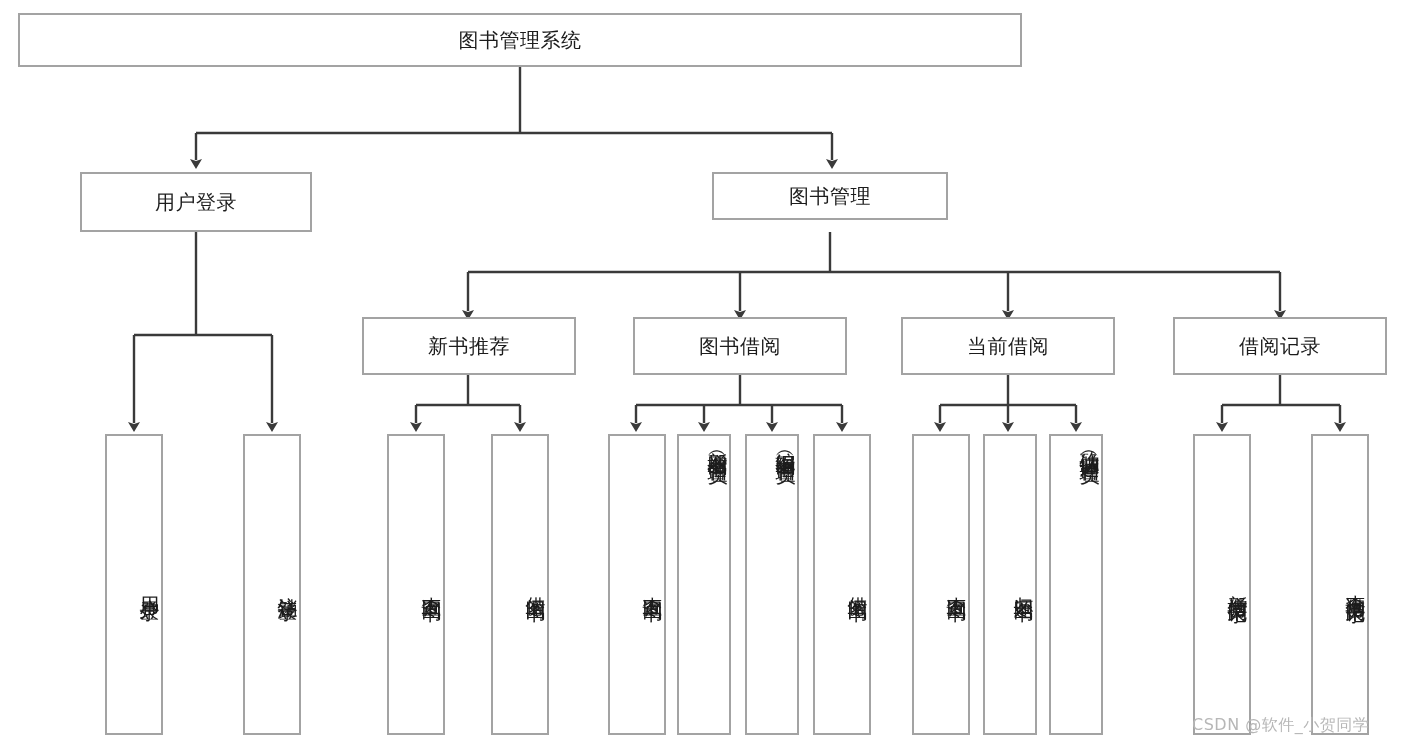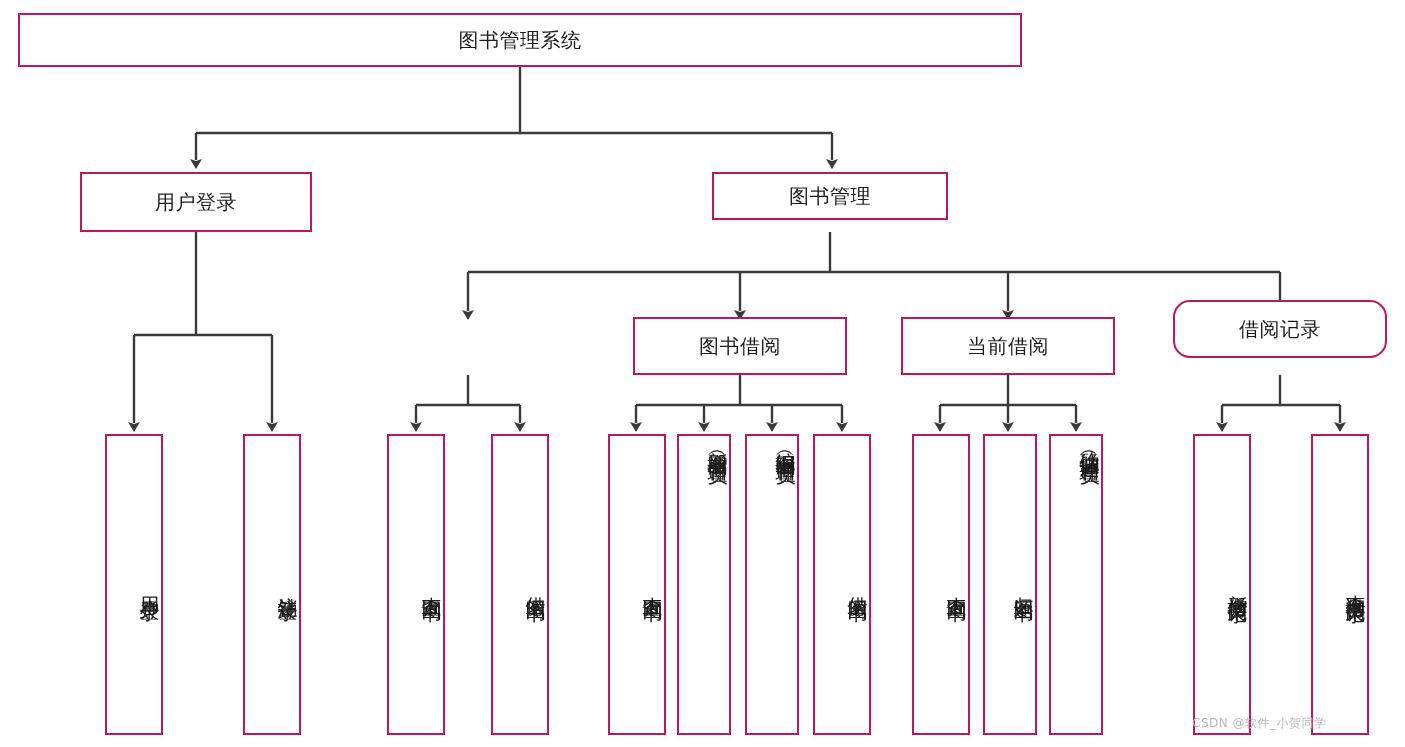--- a/index.html
+++ b/index.html
@@ -20,21 +20,21 @@
   svg.canvas {
     position: absolute;
     top: 0;
     left: 0;
     width: 1405px;
     height: 747px;
   }
   .node-box {
     position: absolute;
     box-sizing: border-box;
-    border: 2px solid #be185d;
+    border: 2px solid #a3a3a3;
     background: #ffffff;
     display: flex;
     align-items: center;
     justify-content: center;
     color: #1c1c1c;
   }
   .node-label {
     font-size: 20px;
     line-height: 1.1;
     letter-spacing: 0.5px;
@@ -56,21 +56,21 @@
     width: 100%;
     text-align: center;
     display: block;
   }
   .node-box.vertical.center-text {
     align-items: center;
     justify-content: center;
   }
   .watermark {
     position: absolute;
-    font-size: 12px;
+    font-size: 16px;
     color: #b7b7b7;
     white-space: nowrap;
     letter-spacing: 0.5px;
     pointer-events: none;
   }
 </style>
 </head>
 <body>
 
 <div id="diagram-root">
@@ -130,30 +130,33 @@
   </div>
 
   <div class="node-box" style="left:80px; top:172px; width:232px; height:60px;">
     <span class="node-label">用户登录</span>
   </div>
 
   <div class="node-box" style="left:712px; top:172px; width:236px; height:48px;">
     <span class="node-label">图书管理</span>
   </div>
 
+  <div class="node-box" style="left:362px; top:317px; width:214px; height:58px;">
+    <span class="node-label">新书推荐</span>
+  </div>
 
   <div class="node-box" style="left:633px; top:317px; width:214px; height:58px;">
     <span class="node-label">图书借阅</span>
   </div>
 
   <div class="node-box" style="left:901px; top:317px; width:214px; height:58px;text-align:center;">
     <span class="node-label">当前借阅</span>
   </div>
 
-  <div class="node-box" style="left:1173px; top:300px; width:214px; height:58px;border-radius:17px;">
+  <div class="node-box" style="left:1173px; top:317px; width:214px; height:58px;">
     <span class="node-label">借阅记录</span>
   </div>
 
   <div class="node-box vertical center-text" style="left:105px; top:434px; width:58px; height:301px;">
     <span class="node-label">用户登录</span>
   </div>
 
   <div class="node-box vertical center-text" style="left:243px; top:434px; width:58px; height:301px;">
     <span class="node-label">注销登录</span>
   </div>

